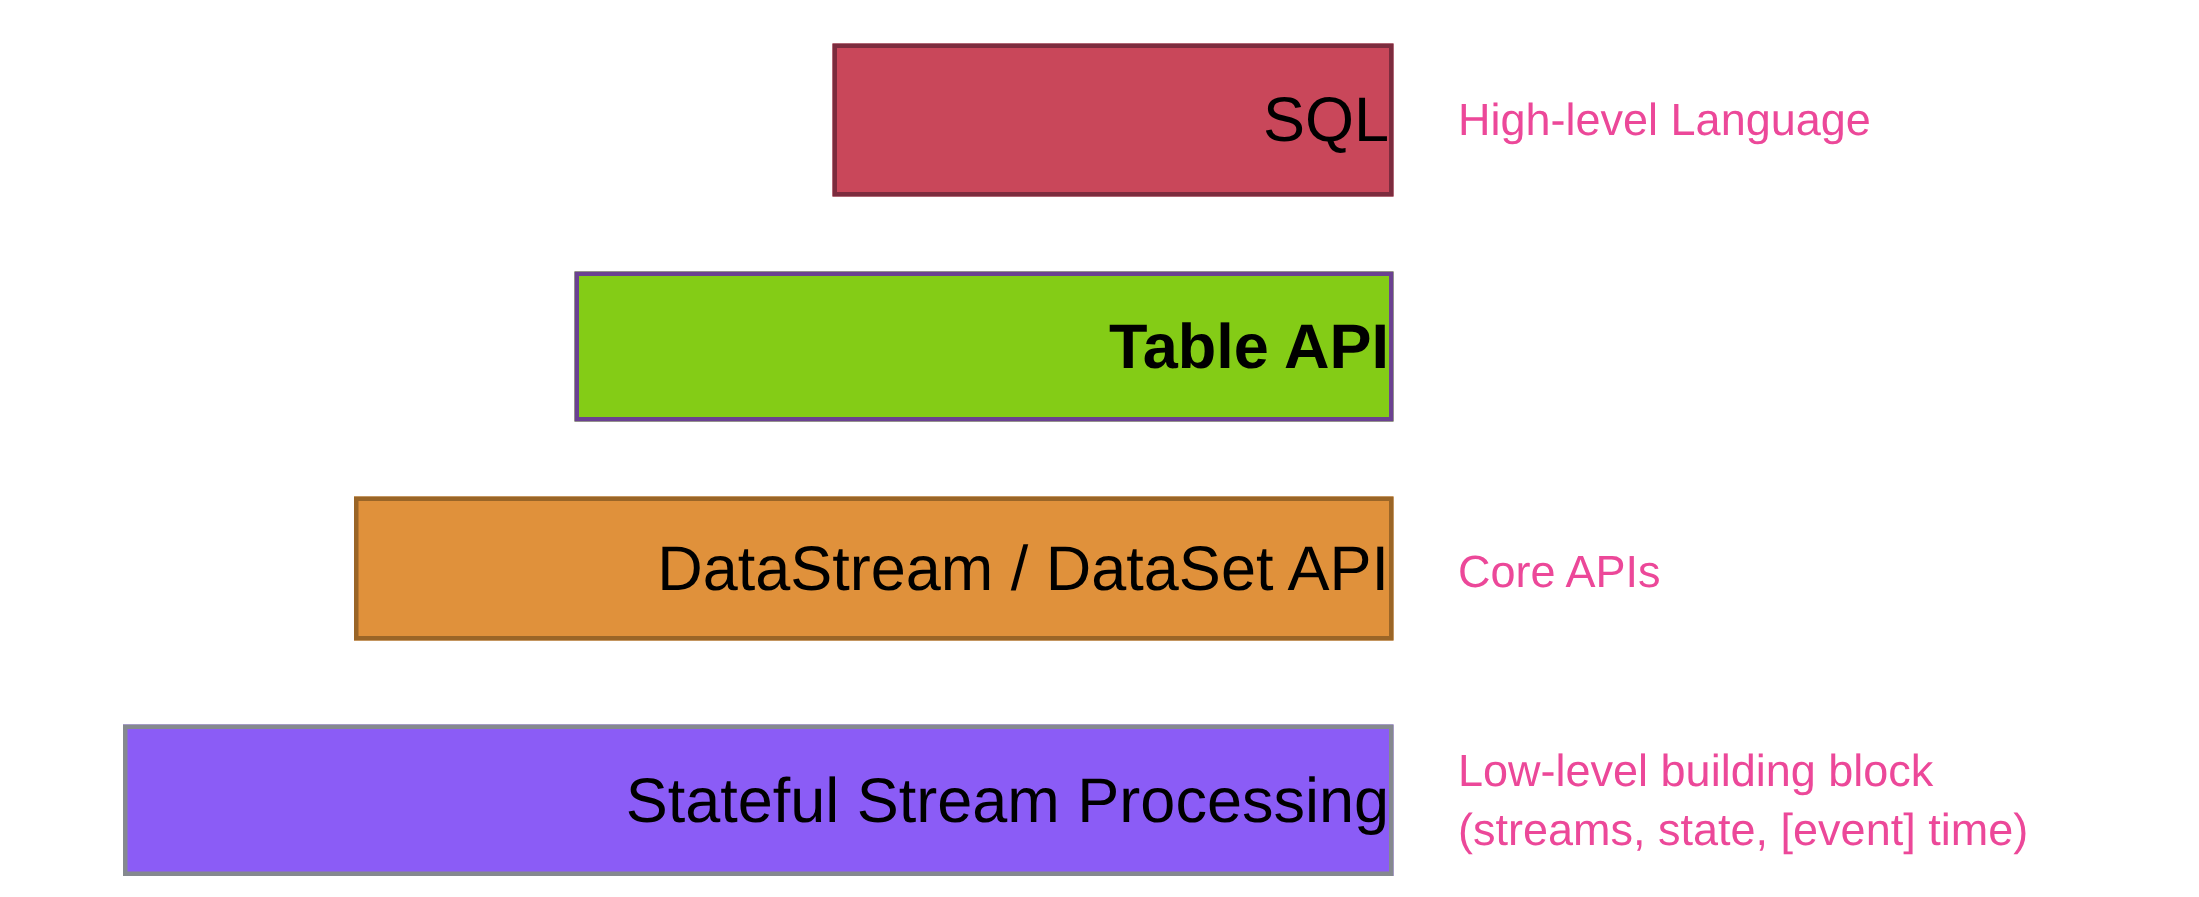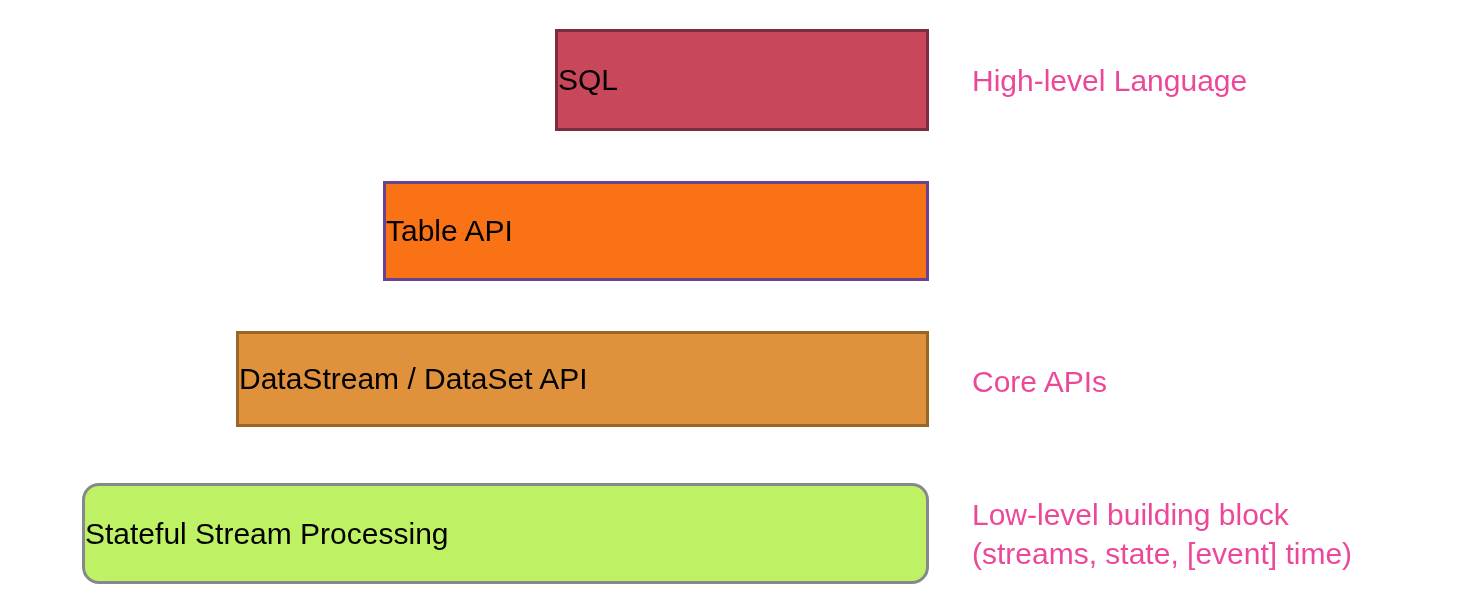--- a/index.html
+++ b/index.html
@@ -14,23 +14,23 @@
     height: 598px;
     background: #ffffff;
     overflow: hidden;
   }
   .layer-box {
     position: absolute;
     box-sizing: border-box;
     border: 3px solid #000000;
     display: flex;
     align-items: center;
-    justify-content: flex-start;
+    justify-content: flex-end;
     color: #000000;
-    font-size: 30px;
+    font-size: 42px;
     text-align: center;
   }
   .layer-box.pos-0 { left: 555px; top:  29px; width: 374px; height: 102px; }
   .layer-box.pos-1 { left: 383px; top: 181px; width: 546px; height: 100px; }
   .layer-box.pos-2 { left: 236px; top: 331px; width: 693px; height: 96px; }
   .layer-box.pos-3 { left:  82px; top: 483px; width: 847px; height: 101px; }
 
   .annotation {
     position: absolute;
     left: 972px;
@@ -48,29 +48,29 @@
 </style>
 </head>
 <body>
 
 <div class="canvas">
 
   <div class="layer-box pos-0" style="background-color: rgb(201, 71, 90); border-color: rgb(124, 44, 62);">
     <span>SQL</span>
   </div>
 
-  <div class="layer-box pos-1" style="background-color: #f97316; border-color: rgb(107, 65, 145);">
+  <div class="layer-box pos-1" style="background-color: #84cc16; border-color: rgb(107, 65, 145); font-weight: bold;">
     <span>Table API</span>
   </div>
 
   <div class="layer-box pos-2" style="background-color: rgb(224, 145, 59); border-color: rgb(154, 101, 39);">
     <span>DataStream / DataSet API</span>
   </div>
 
-  <div class="layer-box pos-3" style="background-color: #bef264; border-color: rgb(133, 137, 143); border-radius: 17px;">
+  <div class="layer-box pos-3" style="background-color: #8b5cf6; border-color: rgb(133, 137, 143);">
     <span>Stateful Stream Processing</span>
   </div>
 
   <div class="annotation pos-0">
     <span>High-level Language</span>
   </div>
 
 
   <div class="annotation pos-2">
     <span>Core APIs</span>

